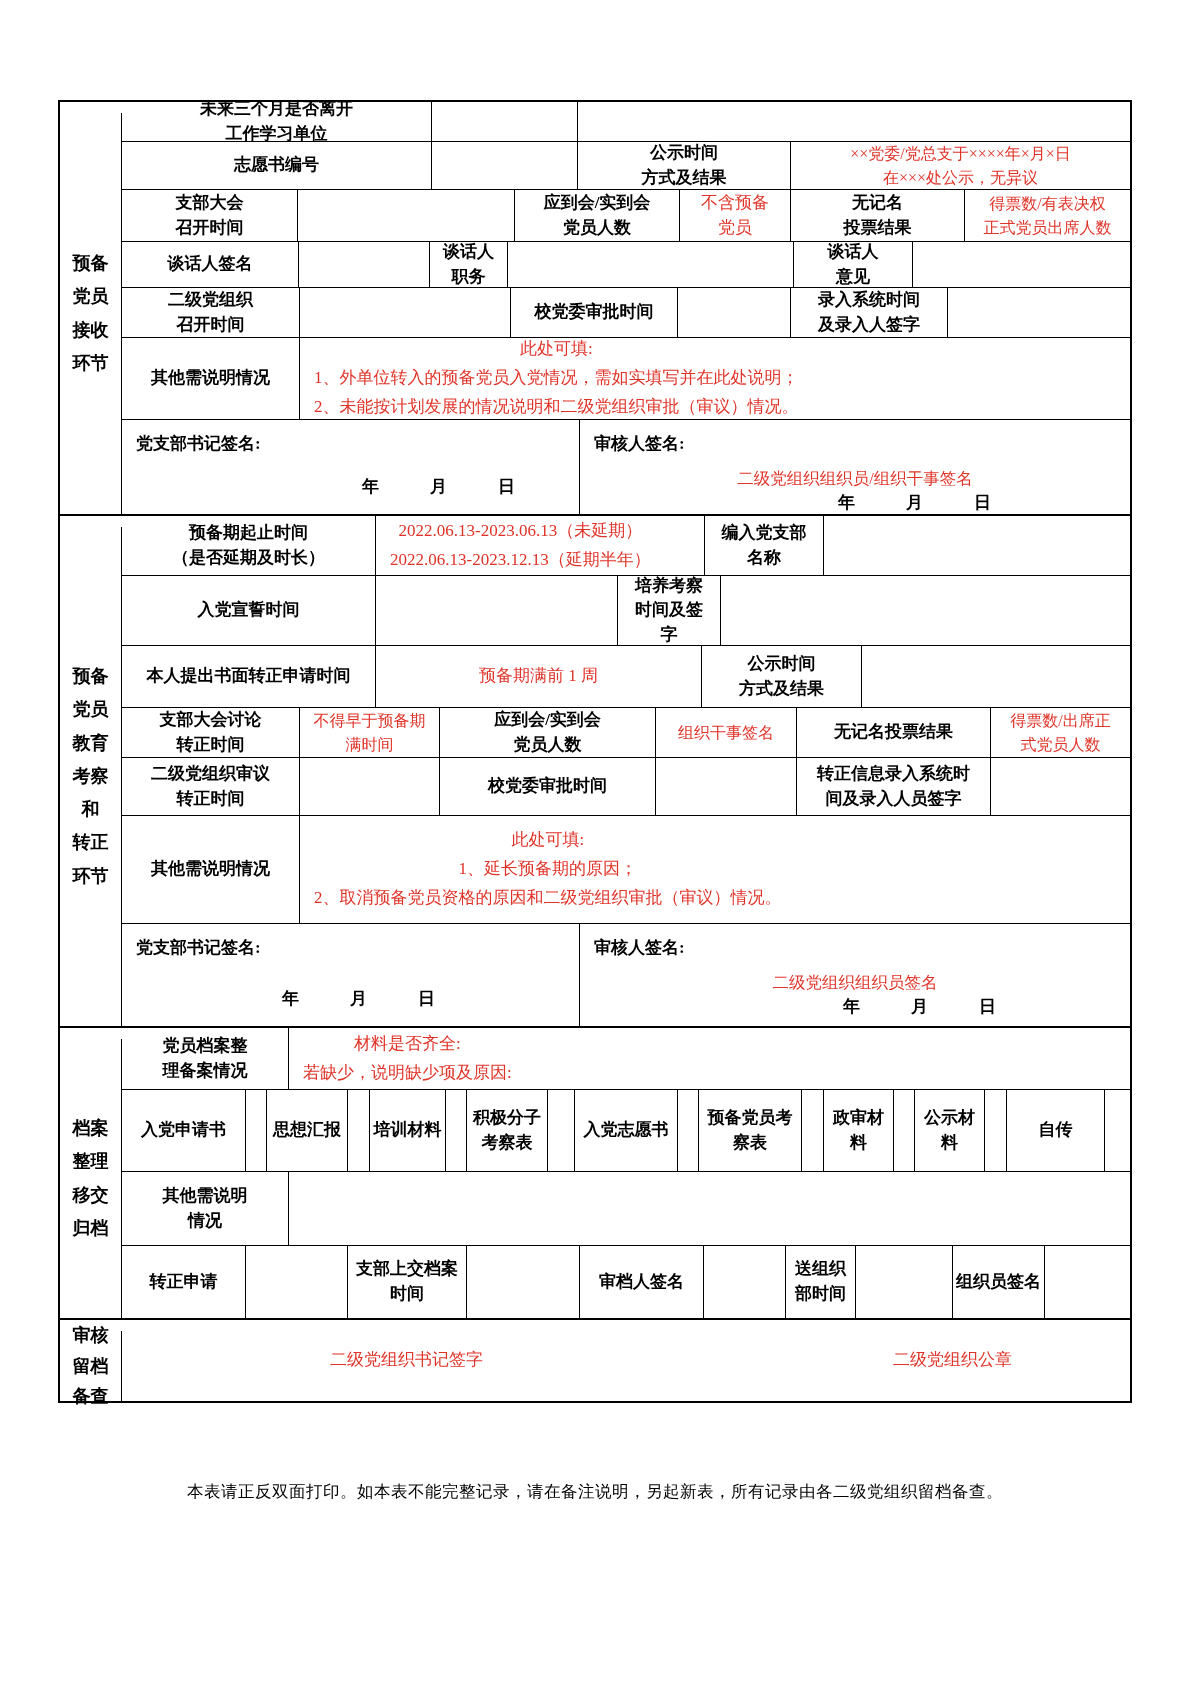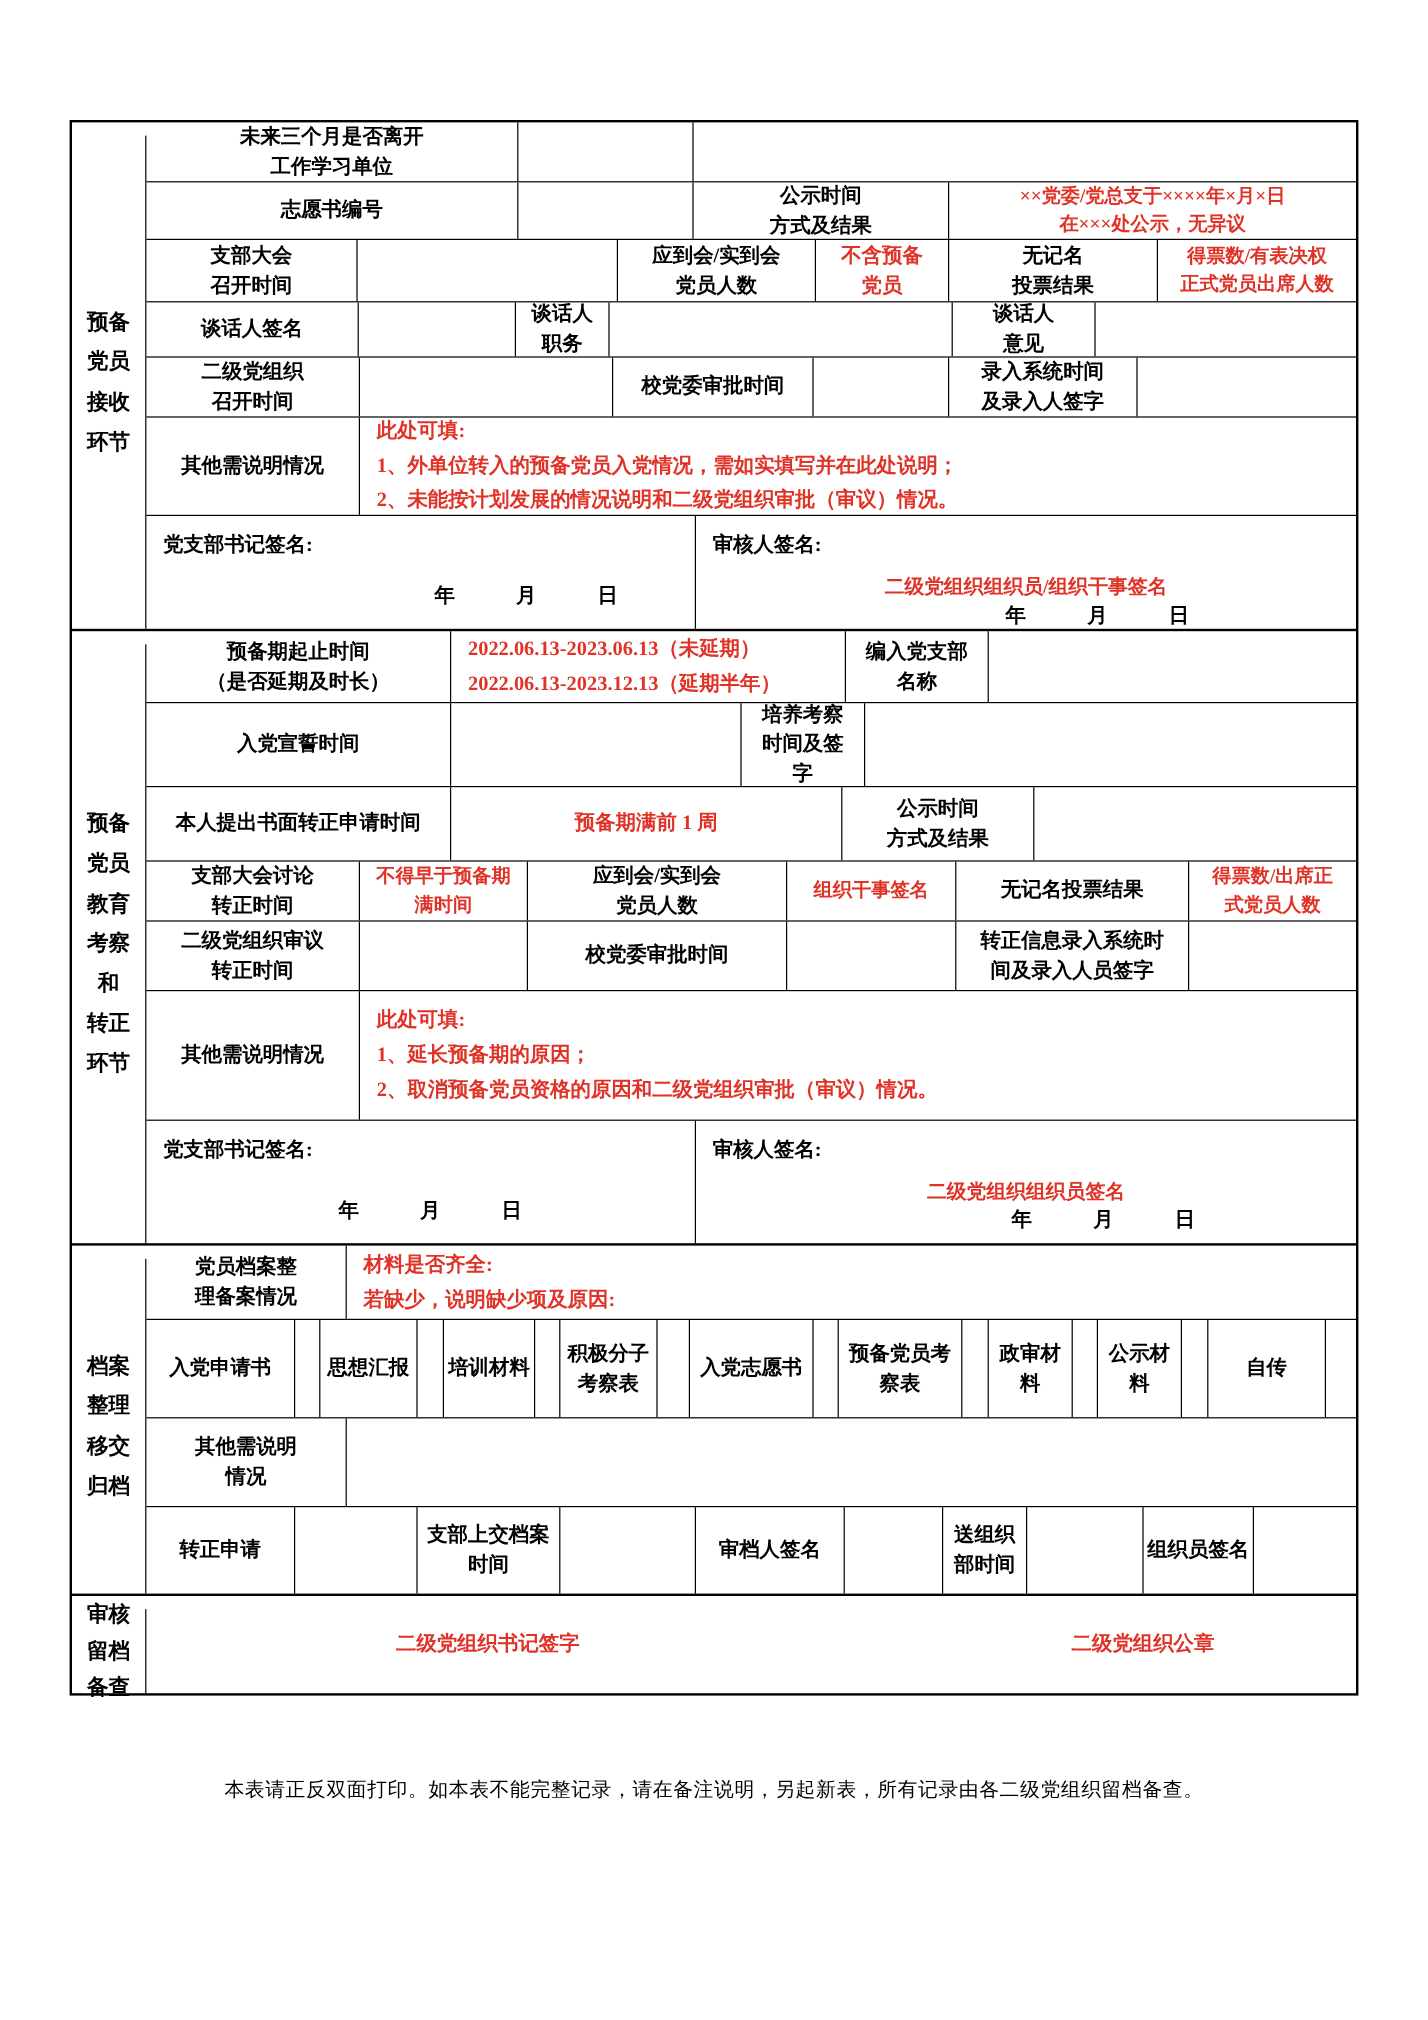--- a/index.html
+++ b/index.html
@@ -24,22 +24,22 @@
   .row:last-child { border-bottom: none; }
   .c {
     border-right: 1px solid #000; box-sizing: border-box;
     display: flex; align-items: center; justify-content: center;
     text-align: center; white-space: pre-line;
     font-size: 17px; line-height: 1.45; padding: 2px 3px; overflow: hidden;
   }
   .c:last-child { border-right: none; }
   .fx { flex: 1; }
   .lb { font-weight: bold; }
-  .rd { color: var(--red); font-weight: bold; }
-  .lt { justify-content: flex-start; text-align: left; padding-left: 14px; line-height: 1.7; }
+  .rd { color: var(--red); font-weight: normal; }
+  .lt { justify-content: flex-start; text-align: center; padding-left: 14px; line-height: 1.7; }
   .sig {
     flex-direction: column; align-items: stretch; justify-content: flex-start;
     text-align: left; padding: 12px 14px 14px;
   }
   .s-label { font-weight: bold; font-size: 17px; white-space: pre-line; }
   .s-hint { text-align: center; margin-top: 10px; white-space: pre-line; font-size: 16.5px; }
   .s-date { font-weight: bold; margin-top: auto; white-space: pre; align-self: flex-end; }
   .audit-cell { display: flex; align-items: center; font-size: 17px; padding: 0; }
   .audit-cell span { white-space: pre; }
   .footer {
@@ -51,21 +51,21 @@
 <body>
 
 <div class="form">
 
   <div class="sec">
     <div class="side">预备
 党员
 接收
 环节</div>
     <div class="rows">
-      <div class="row" style="height:50px">
+      <div class="row" style="height:40px">
         <div class="c lb" style="width:310px">未来三个月是否离开
 工作学习单位</div>
         <div class="c" style="width:146px"></div>
         <div class="c fx"></div>
       </div>
       <div class="row" style="height:48px">
         <div class="c lb" style="width:310px">志愿书编号</div>
         <div class="c" style="width:146px"></div>
         <div class="c lb" style="width:213px">公示时间
 方式及结果</div>

